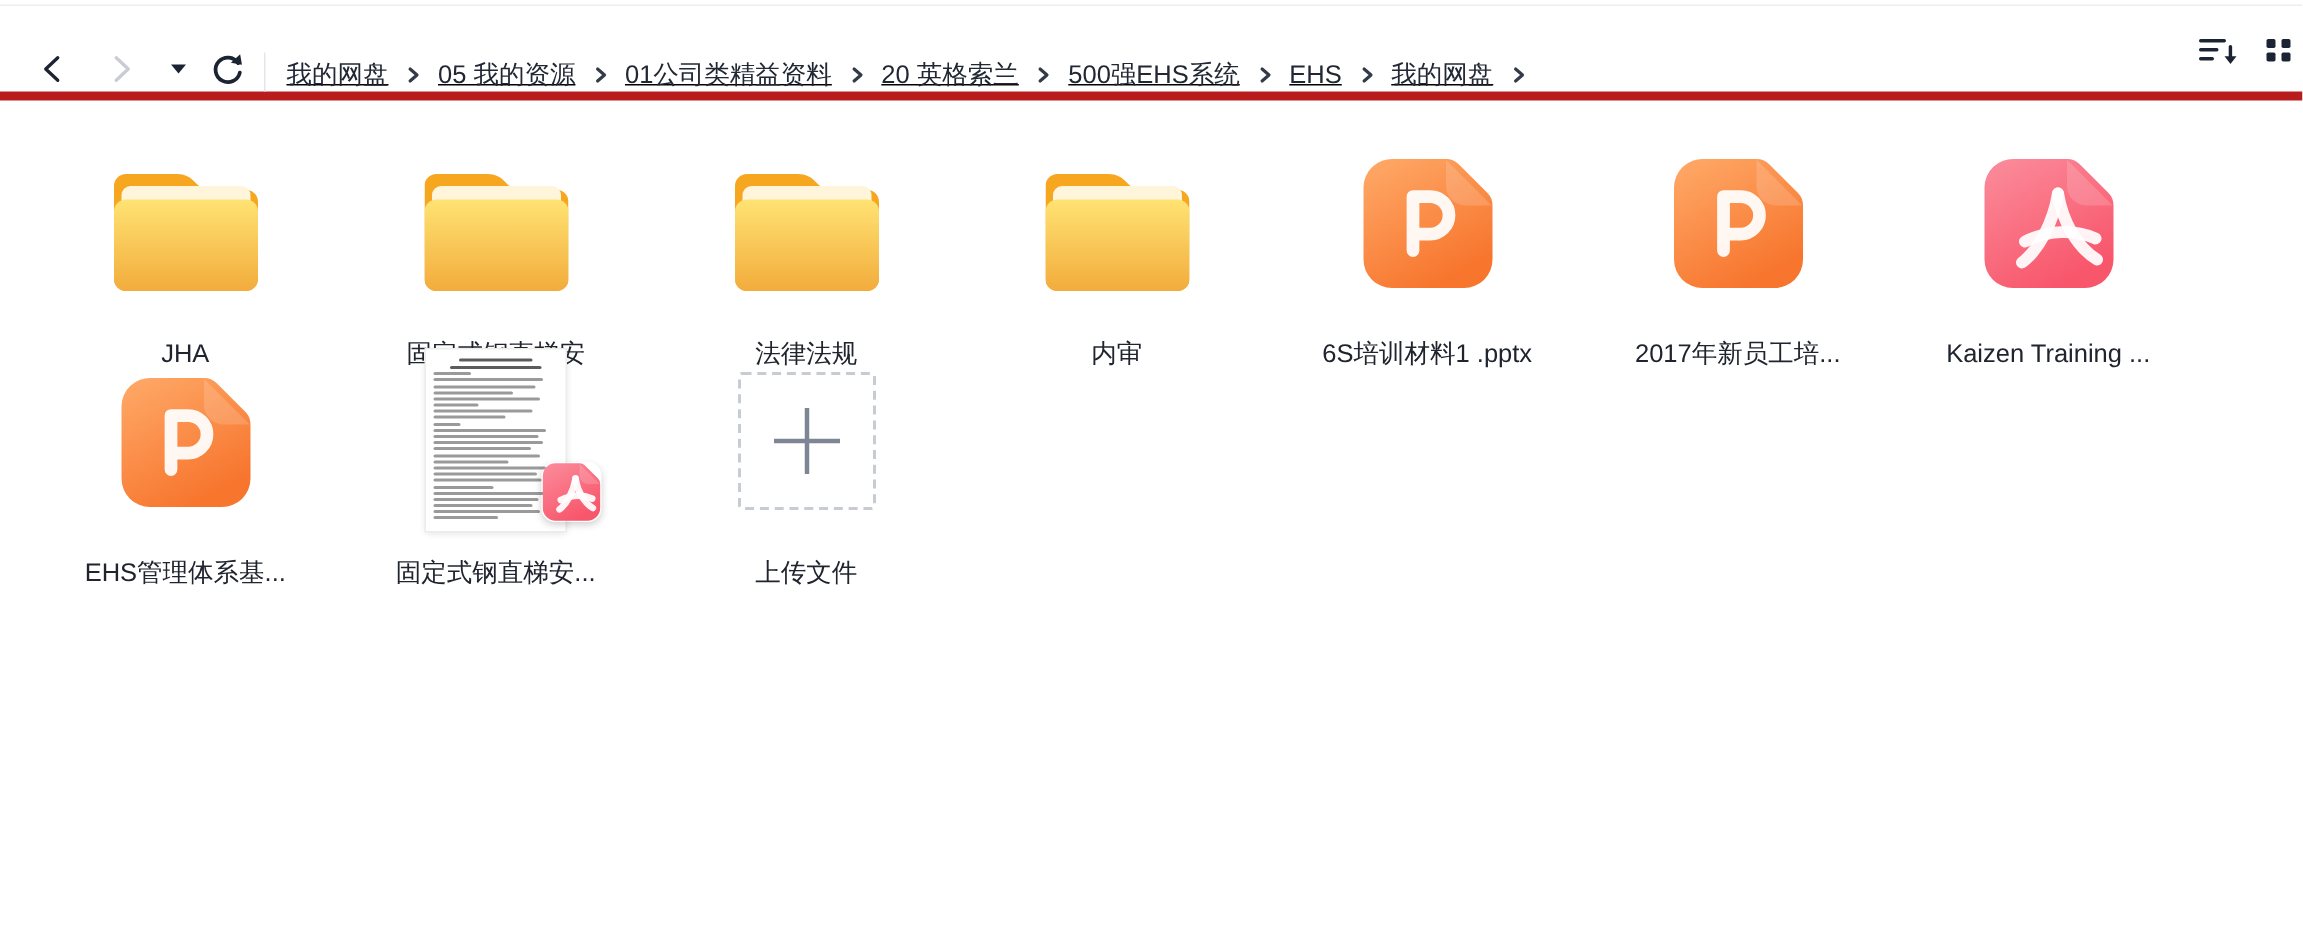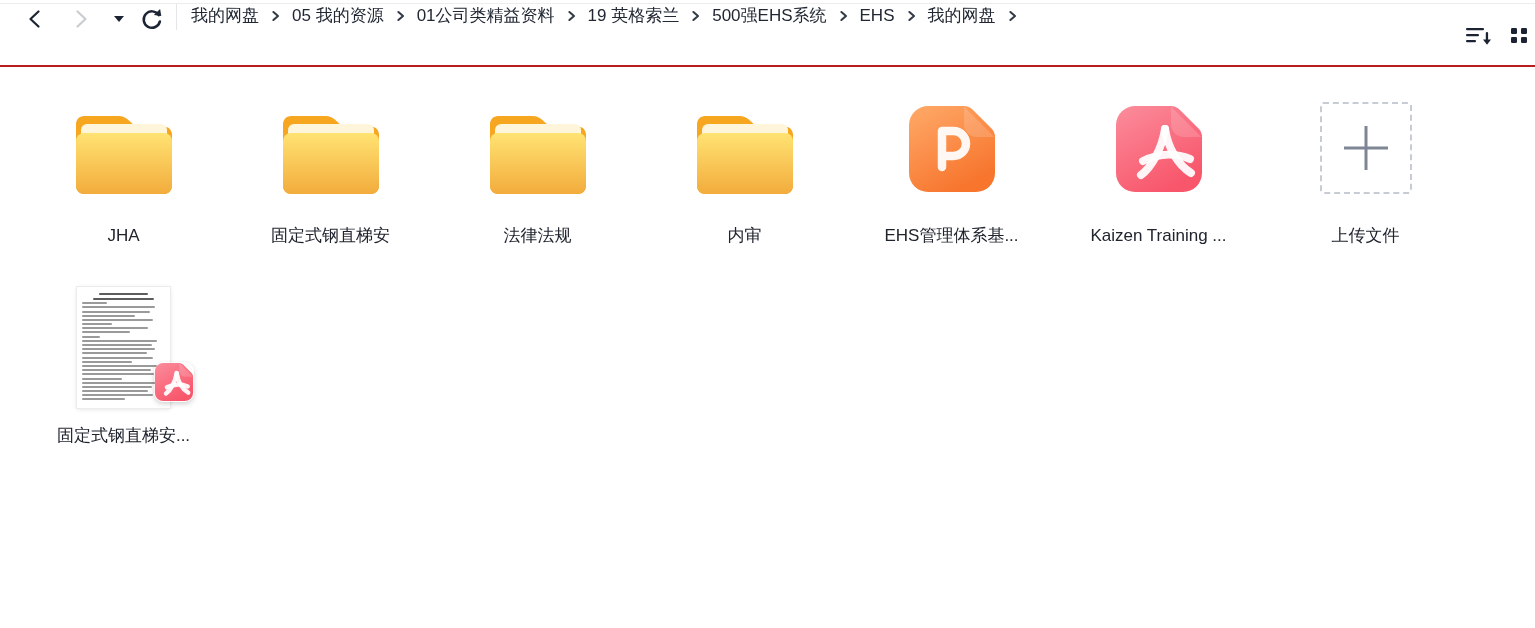--- a/index.html
+++ b/index.html
@@ -1,39 +1,39 @@
 <!DOCTYPE html>
 <html><head>
 <meta charset="utf-8">
 <style>
   * { margin:0; padding:0; box-sizing:border-box; }
   html,body { width:1535px; height:628px; background:#fff; overflow:hidden;
               font-family:"Liberation Sans","DejaVu Sans",sans-serif; }
 
   
   .topline { height:4px; border-bottom:1px solid #ededed; background:#fff; }
-  .toolbar { height:63px; display:flex; align-items:flex-start; padding:0 0 0 20px;
-             border-bottom:2px solid #b91c1c; position:relative; background:#fff; }
+  .toolbar { height:63px; display:flex; align-items:flex-end; padding:0 0 0 20px;
+             border-bottom:6px solid #b91c1c; position:relative; background:#fff;text-decoration:underline; }
   .nav-btn { display:flex; align-items:center; justify-content:center;
              width:30px; height:30px; cursor:pointer; background:none; border:none; }
   .caret-btn { width:22px; }
   .caret { width:0; height:0; border-left:5px solid transparent; border-right:5px solid transparent;
            border-top:6px solid #1c2433; }
   .vsep { width:1px; height:26px; background:#e4e6e9; margin:0 14px 0 10px; }
   .breadcrumb { display:flex; align-items:center; gap:11px; font-size:17px; color:#212733; }
   .crumb { cursor:pointer; white-space:nowrap; }
   .crumb-sep { display:flex; align-items:center; }
   .toolbar-right { position:absolute; right:0; top:0; height:100%; display:flex;
                    align-items:center; gap:18px; overflow:hidden; width:70px; }
   .sort-btn, .grid-btn { background:none; border:none; cursor:pointer; display:flex; align-items:center; }
   .grid-btn { margin-right:-7px; }
 
   
   .content { padding:35px 0 0 20px; }
-  .grid { display:grid; grid-template-columns:repeat(7,207px); row-gap:54px; }
+  .grid { display:grid; grid-template-columns:repeat(7,207px); }
   .tile { display:flex; flex-direction:column; align-items:center; cursor:pointer; }
   .icon-slot { height:92px; display:flex; align-items:flex-end; justify-content:center; position:relative; }
   .label { margin-top:30px; font-size:17px; color:#20242e; white-space:nowrap; line-height:24px; }
 
   
   .upload-box { width:92px; height:92px; border:2px dashed #c7cbd4; border-radius:3px;
                 display:flex; align-items:center; justify-content:center; background:#fff; }
 
   
   .thumb { width:93px; height:121px; background:#fff; margin-bottom:-14px; position:relative;
@@ -81,21 +81,21 @@
         <svg width="11" height="12" viewBox="0 0 11 12">
           <path d="M3.4 2 L8 6 L3.4 10" fill="none" stroke="#333B49" stroke-width="2.1" stroke-linecap="round" stroke-linejoin="round"></path>
         </svg>
       </span>
       <span class="crumb">01公司类精益资料</span>
       <span class="crumb-sep">
         <svg width="11" height="12" viewBox="0 0 11 12">
           <path d="M3.4 2 L8 6 L3.4 10" fill="none" stroke="#333B49" stroke-width="2.1" stroke-linecap="round" stroke-linejoin="round"></path>
         </svg>
       </span>
-      <span class="crumb">19 英格索兰</span>
+      <span class="crumb">20 英格索兰</span>
       <span class="crumb-sep">
         <svg width="11" height="12" viewBox="0 0 11 12">
           <path d="M3.4 2 L8 6 L3.4 10" fill="none" stroke="#333B49" stroke-width="2.1" stroke-linecap="round" stroke-linejoin="round"></path>
         </svg>
       </span>
       <span class="crumb">500强EHS系统</span>
       <span class="crumb-sep">
         <svg width="11" height="12" viewBox="0 0 11 12">
           <path d="M3.4 2 L8 6 L3.4 10" fill="none" stroke="#333B49" stroke-width="2.1" stroke-linecap="round" stroke-linejoin="round"></path>
         </svg>
@@ -199,71 +199,92 @@
             </defs>
     <path d="M8 6 H42 C47 6 51 8 54 11.5 C56.5 14.5 60.5 16.5 65 16.5 H88 C92.4 16.5 96 20.1 96 24.5 V76 C96 80.4 92.4 84 88 84 H8 C3.6 84 0 80.4 0 76 V14 C0 9.6 3.6 6 8 6 Z" fill="#F7A620"></path>
     <rect x="5" y="14" width="86" height="22" rx="6" fill="#FFF5DA"></rect>
     <rect x="0" y="23" width="96" height="61" rx="8" fill="url(#fg)"></rect>
   </svg>
         </span>
     <div class="label">内审</div>
   </div>
 
 
-
-
+  <div class="tile">
+    <span class="icon-slot">
+          <svg width="90" height="90" viewBox="0 0 90 90">
+    <defs>
+              <linearGradient id="g1" x1="0" y1="0" x2="0.55" y2="1">
+      <stop offset="0" stop-color="#FFAA69"></stop>
+                <stop offset="1" stop-color="#F7752D"></stop>
+              </linearGradient>
+            </defs>
+    <path d="M22 2h35a12 12 0 0 1 8.5 3.5l19 19A12 12 0 0 1 88 33v36a19 19 0 0 1-19 19H21A19 19 0 0 1 2 69V21A19 19 0 0 1 22 2z" fill="url(#g1)"></path>
+    <path d="M57 2.5 87.5 33H70A13 13 0 0 1 57 20z" fill="#ffffff" opacity="0.16"></path>
+    <path d="M35 27 V63 M35 27 h11.5 a12.5 12.5 0 0 1 0 25 H35" fill="none" stroke="#ffffff" stroke-opacity="0.93" stroke-width="8.5" stroke-linecap="round" stroke-linejoin="round"></path>
+  </svg>
+        </span>
+    <div class="label">6S培训材料1 .pptx</div>
+  </div>
+
+
+  <div class="tile">
+    <span class="icon-slot">
+          <svg width="90" height="90" viewBox="0 0 90 90">
+    <defs>
+              <linearGradient id="g3" x1="0" y1="0" x2="0.55" y2="1">
+      <stop offset="0" stop-color="#FFAA69"></stop>
+                <stop offset="1" stop-color="#F7752D"></stop>
+              </linearGradient>
+            </defs>
+    <path d="M22 2h35a12 12 0 0 1 8.5 3.5l19 19A12 12 0 0 1 88 33v36a19 19 0 0 1-19 19H21A19 19 0 0 1 2 69V21A19 19 0 0 1 22 2z" fill="url(#g3)"></path>
+    <path d="M57 2.5 87.5 33H70A13 13 0 0 1 57 20z" fill="#ffffff" opacity="0.16"></path>
+    <path d="M35 27 V63 M35 27 h11.5 a12.5 12.5 0 0 1 0 25 H35" fill="none" stroke="#ffffff" stroke-opacity="0.93" stroke-width="8.5" stroke-linecap="round" stroke-linejoin="round"></path>
+  </svg>
+        </span>
+    <div class="label">2017年新员工培...</div>
+  </div>
+
+  <div class="tile">
+    <span class="icon-slot">
+          <svg width="90" height="90" viewBox="0 0 90 90">
+    <defs>
+              <linearGradient id="g5" x1="0" y1="0" x2="0.55" y2="1">
+      <stop offset="0" stop-color="#FB8D9C"></stop>
+                <stop offset="1" stop-color="#F8566B"></stop>
+              </linearGradient>
+            </defs>
+    <path d="M22 2h35a12 12 0 0 1 8.5 3.5l19 19A12 12 0 0 1 88 33v36a19 19 0 0 1-19 19H21A19 19 0 0 1 2 69V21A19 19 0 0 1 22 2z" fill="url(#g5)"></path>
+    <path d="M57 2.5 87.5 33H70A13 13 0 0 1 57 20z" fill="#ffffff" opacity="0.16"></path>
+            <path d="M27 71 C38 63 48 44 51 25" fill="none" stroke="#fff" stroke-opacity="0.93" stroke-width="8" stroke-linecap="round"></path>
+    <path d="M51 25 C54 44 64 61 77 69" fill="none" stroke="#fff" stroke-opacity="0.93" stroke-width="8" stroke-linecap="round"></path>
+    <path d="M29 57 C45 49 62 49 76 55" fill="none" stroke="#fff" stroke-opacity="0.93" stroke-width="8" stroke-linecap="round"></path>
+  </svg>
+        </span>
+    <div class="label">Kaizen Training ...</div>
+  </div>
 
   <div class="tile">
     <span class="icon-slot">
           <svg width="90" height="90" viewBox="0 0 90 90">
     <defs>
               <linearGradient id="g4" x1="0" y1="0" x2="0.55" y2="1">
       <stop offset="0" stop-color="#FFAA69"></stop>
                 <stop offset="1" stop-color="#F7752D"></stop>
               </linearGradient>
             </defs>
     <path d="M22 2h35a12 12 0 0 1 8.5 3.5l19 19A12 12 0 0 1 88 33v36a19 19 0 0 1-19 19H21A19 19 0 0 1 2 69V21A19 19 0 0 1 22 2z" fill="url(#g4)"></path>
     <path d="M57 2.5 87.5 33H70A13 13 0 0 1 57 20z" fill="#ffffff" opacity="0.16"></path>
     <path d="M35 27 V63 M35 27 h11.5 a12.5 12.5 0 0 1 0 25 H35" fill="none" stroke="#ffffff" stroke-opacity="0.93" stroke-width="8.5" stroke-linecap="round" stroke-linejoin="round"></path>
   </svg>
         </span>
     <div class="label">EHS管理体系基...</div>
   </div>
 
-  <div class="tile">
-    <span class="icon-slot">
-          <svg width="90" height="90" viewBox="0 0 90 90">
-    <defs>
-              <linearGradient id="g5" x1="0" y1="0" x2="0.55" y2="1">
-      <stop offset="0" stop-color="#FB8D9C"></stop>
-                <stop offset="1" stop-color="#F8566B"></stop>
-              </linearGradient>
-            </defs>
-    <path d="M22 2h35a12 12 0 0 1 8.5 3.5l19 19A12 12 0 0 1 88 33v36a19 19 0 0 1-19 19H21A19 19 0 0 1 2 69V21A19 19 0 0 1 22 2z" fill="url(#g5)"></path>
-    <path d="M57 2.5 87.5 33H70A13 13 0 0 1 57 20z" fill="#ffffff" opacity="0.16"></path>
-            <path d="M27 71 C38 63 48 44 51 25" fill="none" stroke="#fff" stroke-opacity="0.93" stroke-width="8" stroke-linecap="round"></path>
-    <path d="M51 25 C54 44 64 61 77 69" fill="none" stroke="#fff" stroke-opacity="0.93" stroke-width="8" stroke-linecap="round"></path>
-    <path d="M29 57 C45 49 62 49 76 55" fill="none" stroke="#fff" stroke-opacity="0.93" stroke-width="8" stroke-linecap="round"></path>
-  </svg>
-        </span>
-    <div class="label">Kaizen Training ...</div>
-  </div>
-
-
-
-  <div class="tile">
-    <span class="icon-slot">
-          <div class="upload-box">
-    <svg width="50" height="50" viewBox="0 0 50 50">
-      <path d="M25 3 V47 M3 25 H47" stroke="#7e8594" stroke-width="3"></path>
-    </svg>
-          </div>
-        </span>
-    <div class="label">上传文件</div>
-  </div>
+
 
   <div class="tile">
     <span class="icon-slot">
           <div class="thumb">
             <div class="tline h" style="width:58%"></div>
             <div class="tline h" style="width:74%"></div>
             <div class="tline " style="width:30%"></div>
             <div class="tline " style="width:88%"></div>
             <div class="tline " style="width:82%"></div>
             <div class="tline " style="width:64%"></div>
@@ -298,14 +319,25 @@
     <path d="M22 2h35a12 12 0 0 1 8.5 3.5l19 19A12 12 0 0 1 88 33v36a19 19 0 0 1-19 19H21A19 19 0 0 1 2 69V21A19 19 0 0 1 22 2z" fill="url(#g8)"></path>
     <path d="M57 2.5 87.5 33H70A13 13 0 0 1 57 20z" fill="#ffffff" opacity="0.16"></path>
                 <path d="M27 71 C38 63 48 44 51 25" fill="none" stroke="#fff" stroke-opacity="0.93" stroke-width="10" stroke-linecap="round"></path>
     <path d="M51 25 C54 44 64 61 77 69" fill="none" stroke="#fff" stroke-opacity="0.93" stroke-width="10" stroke-linecap="round"></path>
     <path d="M29 57 C45 49 62 49 76 55" fill="none" stroke="#fff" stroke-opacity="0.93" stroke-width="10" stroke-linecap="round"></path>
       </svg></span>
   </div>
         </span>
     <div class="label">固定式钢直梯安...</div>
   </div>
+
+  <div class="tile">
+    <span class="icon-slot">
+          <div class="upload-box">
+    <svg width="50" height="50" viewBox="0 0 50 50">
+      <path d="M25 3 V47 M3 25 H47" stroke="#7e8594" stroke-width="3"></path>
+    </svg>
+          </div>
+        </span>
+    <div class="label">上传文件</div>
+  </div>
 </div>
 </main>
 
 </body></html>

